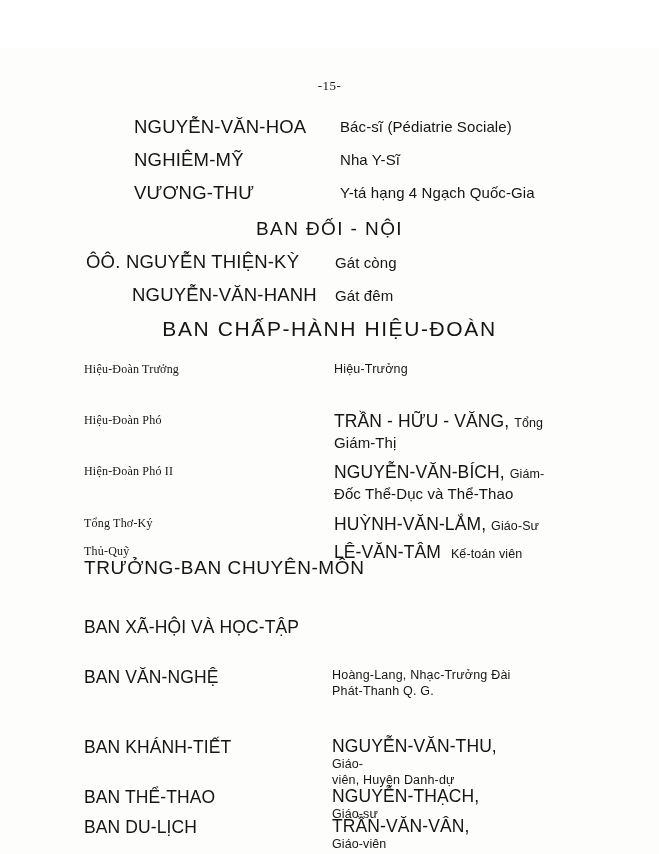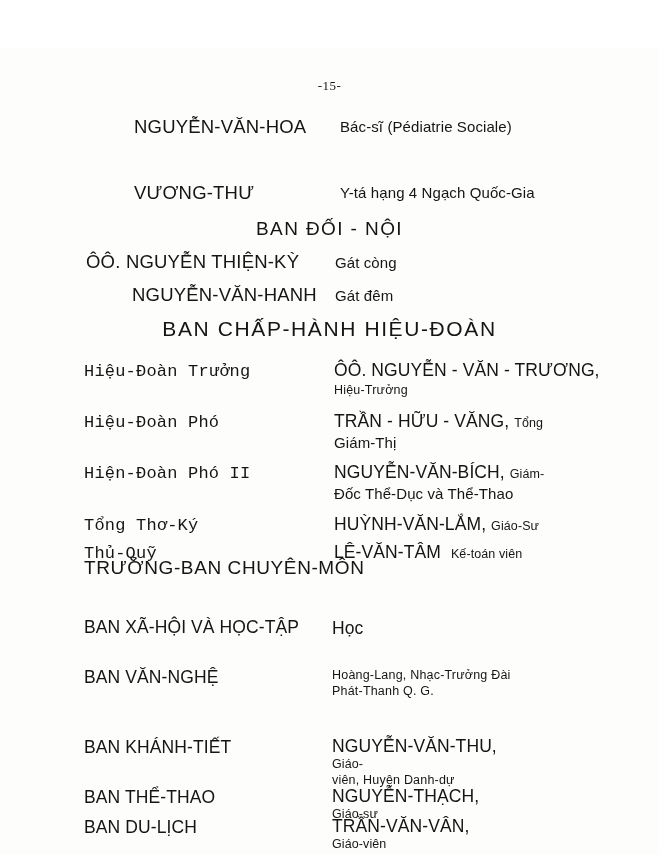--- a/index.html
+++ b/index.html
@@ -43,22 +43,22 @@
     letter-spacing: 0.2px;
     white-space: nowrap;
   }
   .caps-sm {
     font-family: "Liberation Sans", "DejaVu Sans", sans-serif;
     font-size: 17.5px;
     letter-spacing: 0.1px;
     white-space: nowrap;
   }
   .role-small {
-    font-family: Liberation Mono, monospace;
-    font-size: 17px;
+    font-family: Liberation Serif, serif;
+    font-size: 12px;
     letter-spacing: 0.2px;
   }
   .desc {
     font-family: "Liberation Sans", "DejaVu Sans", sans-serif;
     font-size: 15px;
     letter-spacing: 0.1px;
   }
   .desc-sm {
     font-family: "Liberation Sans", "DejaVu Sans", sans-serif;
     font-size: 12.5px;
@@ -174,20 +174,24 @@
 <body>
 
 <div class="page">
 
   <div class="folio">-15-</div>
 
   <div class="staff-row" style="top:68px;">
     <span class="name caps">NGUYỄN-VĂN-HOA</span>
     <span class="title desc">Bác-sĩ (Pédiatrie Sociale)</span>
   </div>
+  <div class="staff-row" style="top:101px;">
+    <span class="name caps">NGHIÊM-MỸ</span>
+    <span class="title desc">Nha Y-Sĩ</span>
+  </div>
   <div class="staff-row" style="top:134px;">
     <span class="name caps">VƯƠNG-THƯ</span>
     <span class="title desc">Y-tá hạng 4 Ngạch Quốc-Gia</span>
   </div>
 
   <div class="heading-center" style="top:170px;">BAN ĐỐI - NỘI</div>
 
   <div class="dn-row" style="top:236px; left:132px;">
     <span class="nm caps">NGUYỄN-VĂN-HANH</span>
     <span class="dt desc" style="left:203px;">Gát đêm</span>
@@ -195,21 +199,20 @@
   <div class="dn-row" style="top:203px; left:86px;">
     <span class="nm caps"><span>ÔÔ.</span> <span>NGUYỄN THIỆN-KỲ</span></span>
     <span class="dt desc" style="left:249px;">Gát còng</span>
   </div>
 
   <div class="heading-bold" style="top:269px;">BAN CHẤP-HÀNH HIỆU-ĐOÀN</div>
 
   <div class="exec-row" style="top:312px;">
     <span class="label role-small">Hiệu-Đoàn Trưởng</span>
     <span class="value">
-      <span class="line1 caps-sm">ÔÔ. NGUYỄN - VĂN - TRƯƠNG,</span>
       <span class="line2 desc-sm">Hiệu-Trưởng</span>
     </span>
   </div>
 
   <div class="exec-row" style="top:363px;">
     <span class="label role-small">Hiệu-Đoàn Phó</span>
     <span class="value">
       <span class="line1 caps-sm"><span>TRẦN - HỮU - VĂNG,</span> <span class="inline-note">Tổng</span></span>
       <span class="line2 desc">Giám-Thị</span>
     </span>
@@ -235,21 +238,20 @@
     <span class="value">
       <span class="line1 caps-sm"><span>LÊ-VĂN-TÂM</span> &nbsp;<span class="inline-note">Kế-toán viên</span></span>
     </span>
   </div>
 
   <div class="heading-left" style="top:509px; left:84px;">TRƯỞNG-BAN   CHUYÊN-MÔN</div>
 
   <div class="spec-row" style="top:568px;">
     <span class="label caps-sm">BAN XÃ-HỘI VÀ HỌC-TẬP</span>
     <span class="value">
-      <span class="cont caps-sm">Học</span>
     </span>
   </div>
 
   <div class="spec-row" style="top:618px;">
     <span class="label caps-sm">BAN VĂN-NGHỆ</span>
     <span class="value">
       <span class="caps-sm">
         </span>
       <span class="cont desc-sm">Hoàng-Lang, Nhạc-Trưởng Đài</span>
       <span class="cont desc-sm">Phát-Thanh Q. G.</span>

